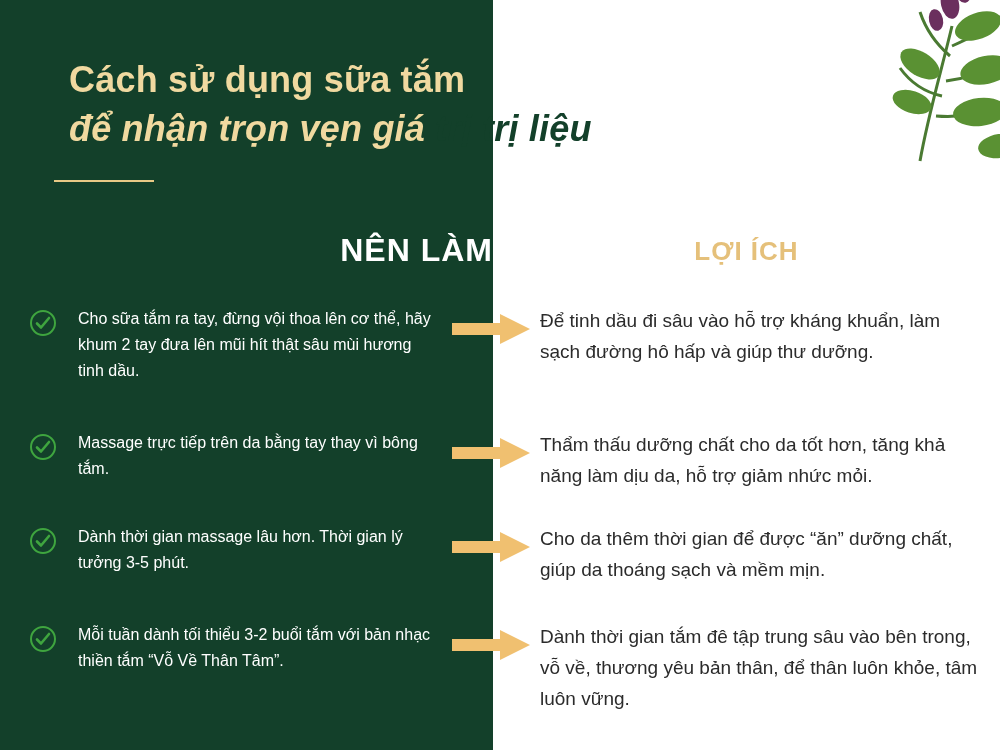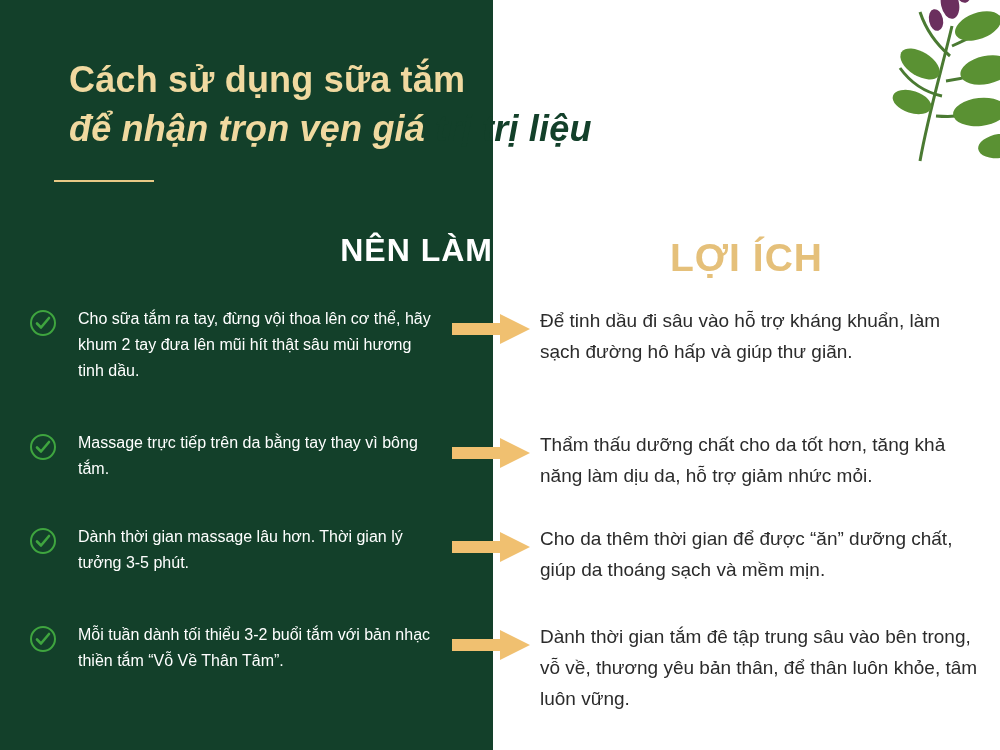--- a/index.html
+++ b/index.html
@@ -72,21 +72,21 @@
     font-weight: bold;
     color: #ffffff;
     letter-spacing: 1px;
   }
   .col-head-right {
     position: absolute;
     left: 493px;
     top: 236px;
     width: 507px;
     text-align: center;
-    font-size: 39px;
+    font-size: 26px;
     font-weight: bold;
     color: #e5c07a;
     letter-spacing: 1px;
   }
   
   .row {
     position: absolute;
     left: 0;
     width: 1000px;
   }
@@ -192,21 +192,21 @@
       <svg width="22" height="22" viewBox="0 0 22 22">
         <path d="M5 11.5 L9 15.5 L17 6" fill="none" stroke="#3fa53f" stroke-width="2.6" stroke-linecap="round" stroke-linejoin="round"></path>
       </svg>
     </span>
     <div class="do-text">Cho sữa tắm ra tay, đừng vội thoa lên cơ thể, hãy khum 2 tay đưa lên mũi hít thật sâu mùi hương tinh dầu.</div>
     <span class="arrow">
       <svg width="80" height="30" viewBox="0 0 80 30">
         <polygon points="0,9 48,9 48,0 78,15 48,30 48,21 0,21" fill="#f0c070"></polygon>
       </svg>
     </span>
-    <div class="benefit-text">Để tinh dầu đi sâu vào hỗ trợ kháng khuẩn, làm sạch đường hô hấp và giúp thư giãn.</div>
+    <div class="benefit-text">Để tinh dầu đi sâu vào hỗ trợ kháng khuẩn, làm sạch đường hô hấp và giúp thư dưỡng.</div>
   </div>
 
   <div class="row row-2">
     <span class="check">
       <svg width="22" height="22" viewBox="0 0 22 22">
         <path d="M5 11.5 L9 15.5 L17 6" fill="none" stroke="#3fa53f" stroke-width="2.6" stroke-linecap="round" stroke-linejoin="round"></path>
       </svg>
     </span>
     <div class="do-text">Massage trực tiếp trên da bằng tay thay vì bông tắm.</div>
     <span class="arrow">

